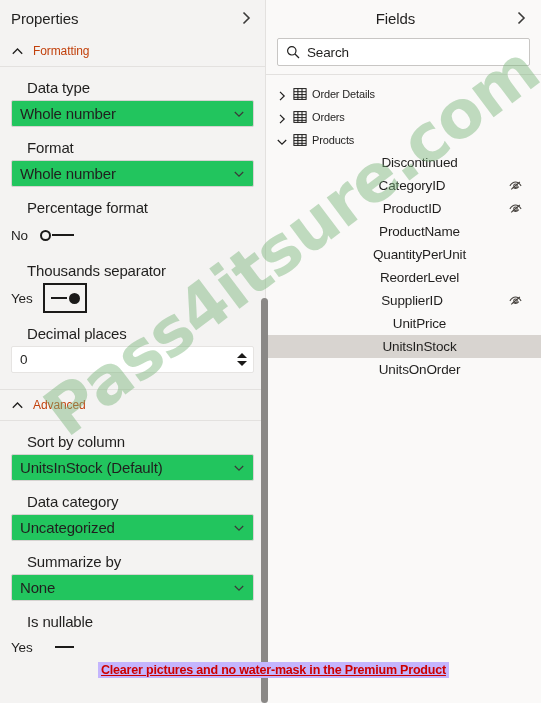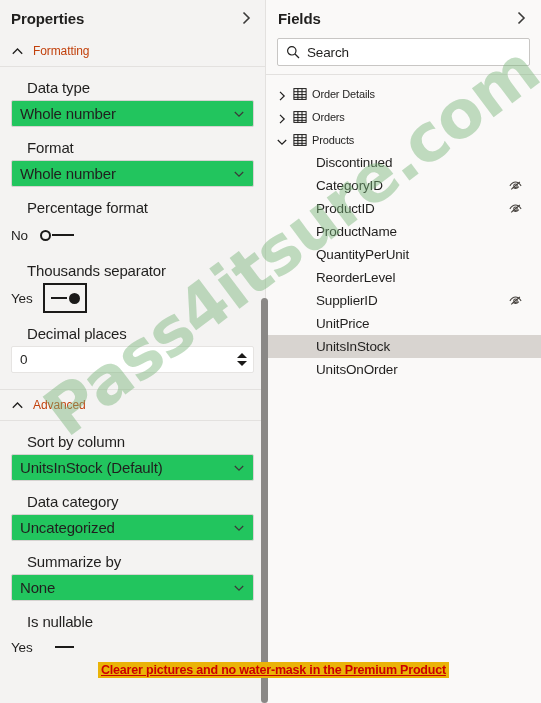--- a/index.html
+++ b/index.html
@@ -34,21 +34,21 @@
   .pane-header {
     height: 36px;
     display: flex;
     align-items: center;
     padding: 0 11px 0 11px;
     box-sizing: border-box;
     background: #f4f3f2;
   }
   .pane-header .title {
     font-size: 15px;
-    font-weight: bold;
+    font-weight: normal;
     color: #201f1e;
     flex: 1;
     letter-spacing: -0.1px;
   }
   .chev-right {
     width: 16px;
     height: 16px;
     display: block;
     color: #3b3a39;
   }
@@ -233,20 +233,21 @@
 
   
   .fields-pane {
     position: relative;
     width: 276px;
     height: 703px;
     background: #faf9f8;
     box-sizing: border-box;
     border-left: 1px solid #e3e1df;
     overflow: hidden;
+    text-align: center;
   }
   .fields-pane .pane-header { background: #faf9f8; padding: 0 12px 0 12px; }
   .search-wrap {
     padding: 2px 11px 8px 11px;
     box-sizing: border-box;
   }
   .search-box {
     height: 28px;
     background: #ffffff;
     border: 1px solid #c8c6c4;
@@ -329,21 +330,21 @@
     transform-origin: 0 0;
     font-family: "DejaVu Sans", sans-serif;
     letter-spacing: -1px;
   }
 
   
   .annotation {
     position: absolute;
     left: 98px;
     top: 662px;
-    background: #eab308;
+    background: #c4b5fd;
     color: #cc0000;
     font-size: 12.5px;
     font-weight: bold;
     text-decoration: underline;
     padding: 1px 3px;
     white-space: nowrap;
     z-index: 50;
     letter-spacing: -0.2px;
     font-family: "Liberation Sans", sans-serif;
   }

